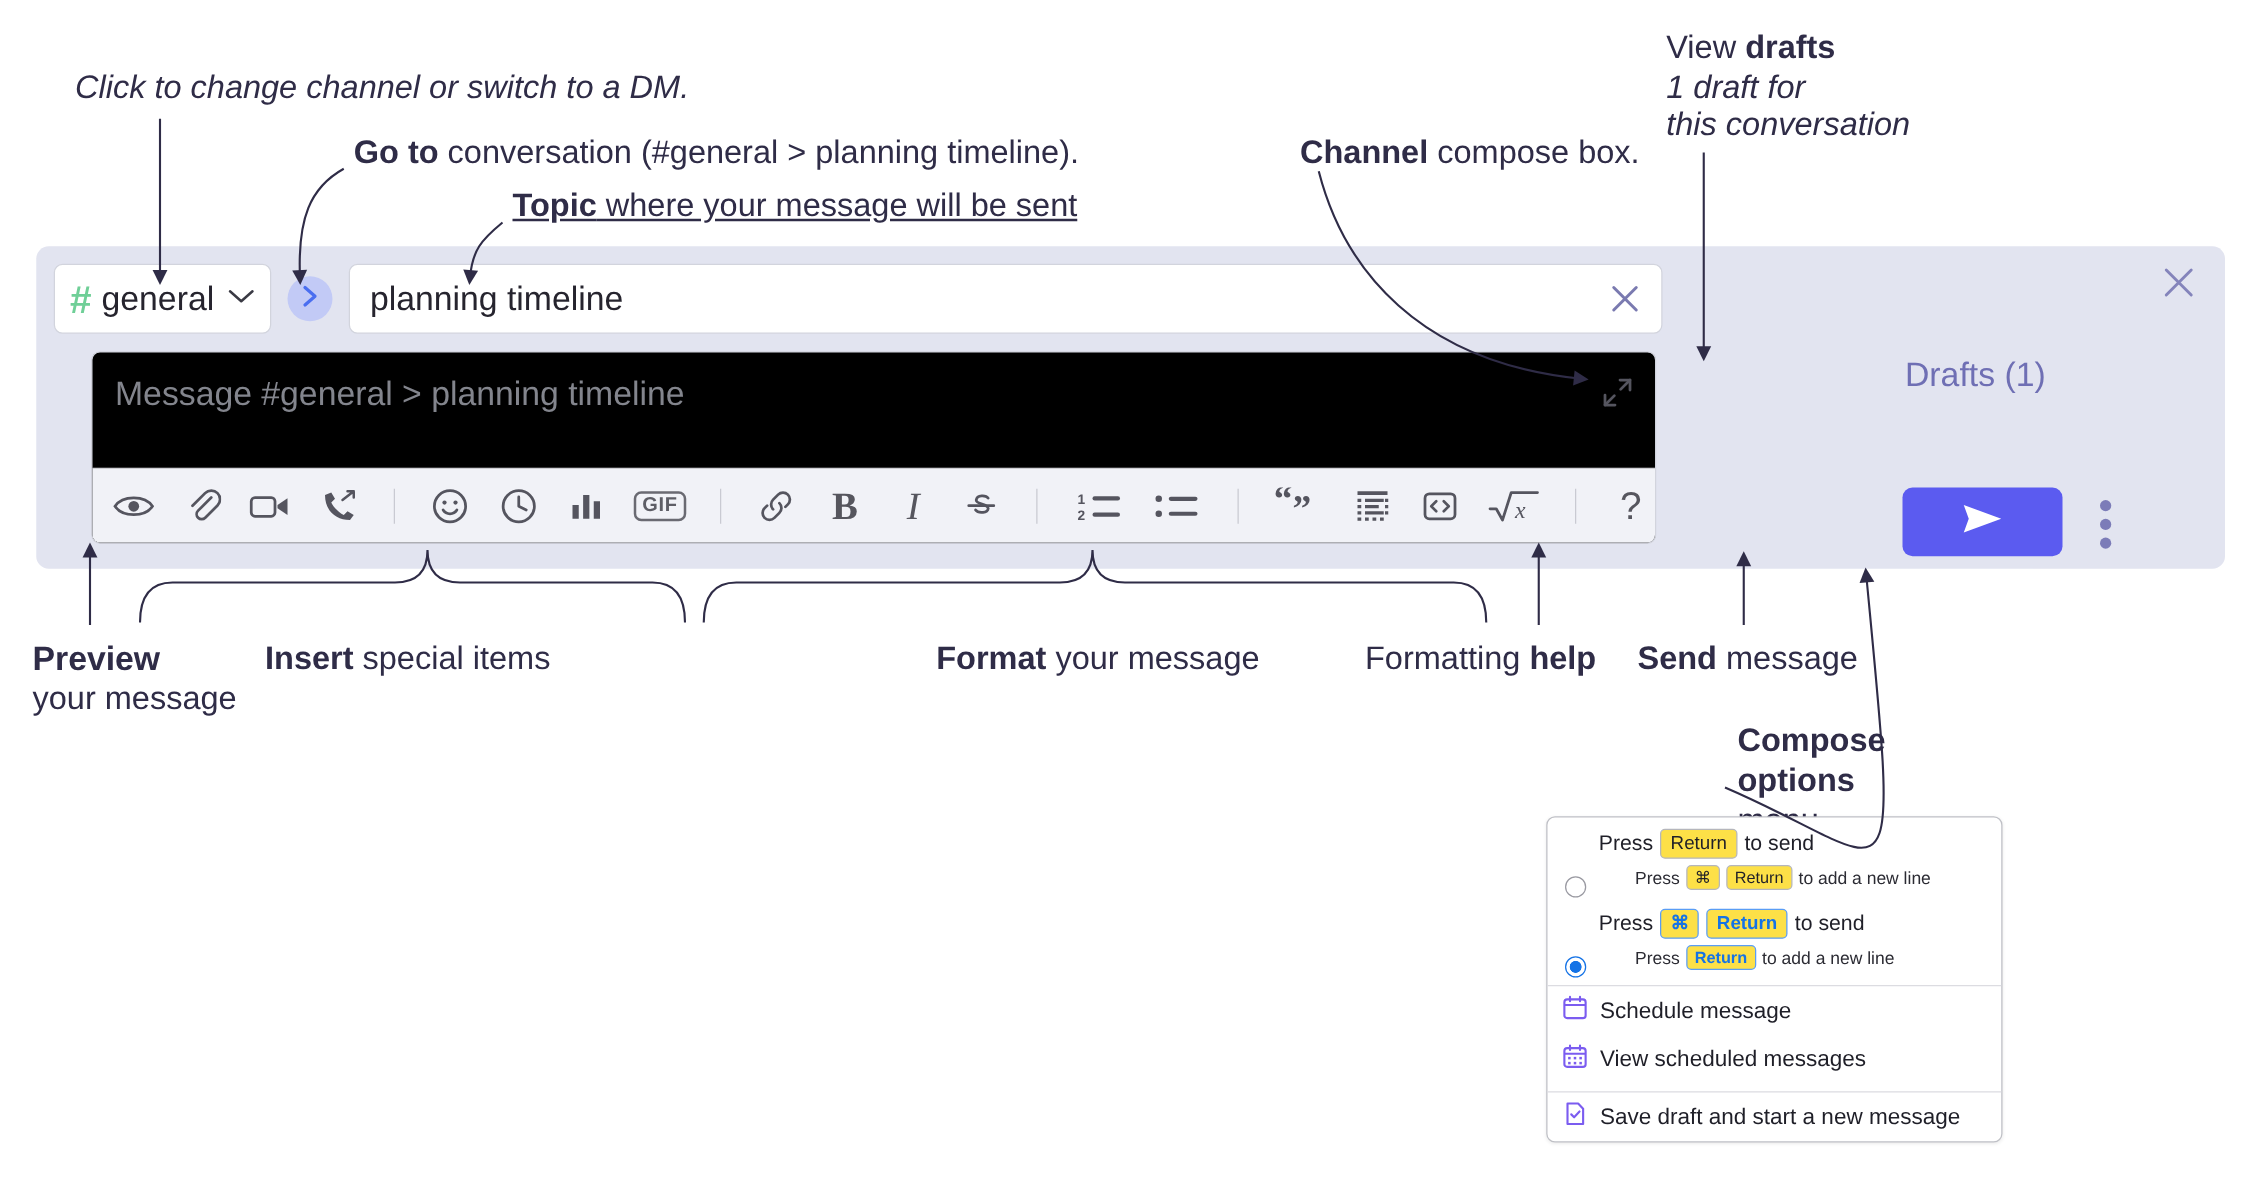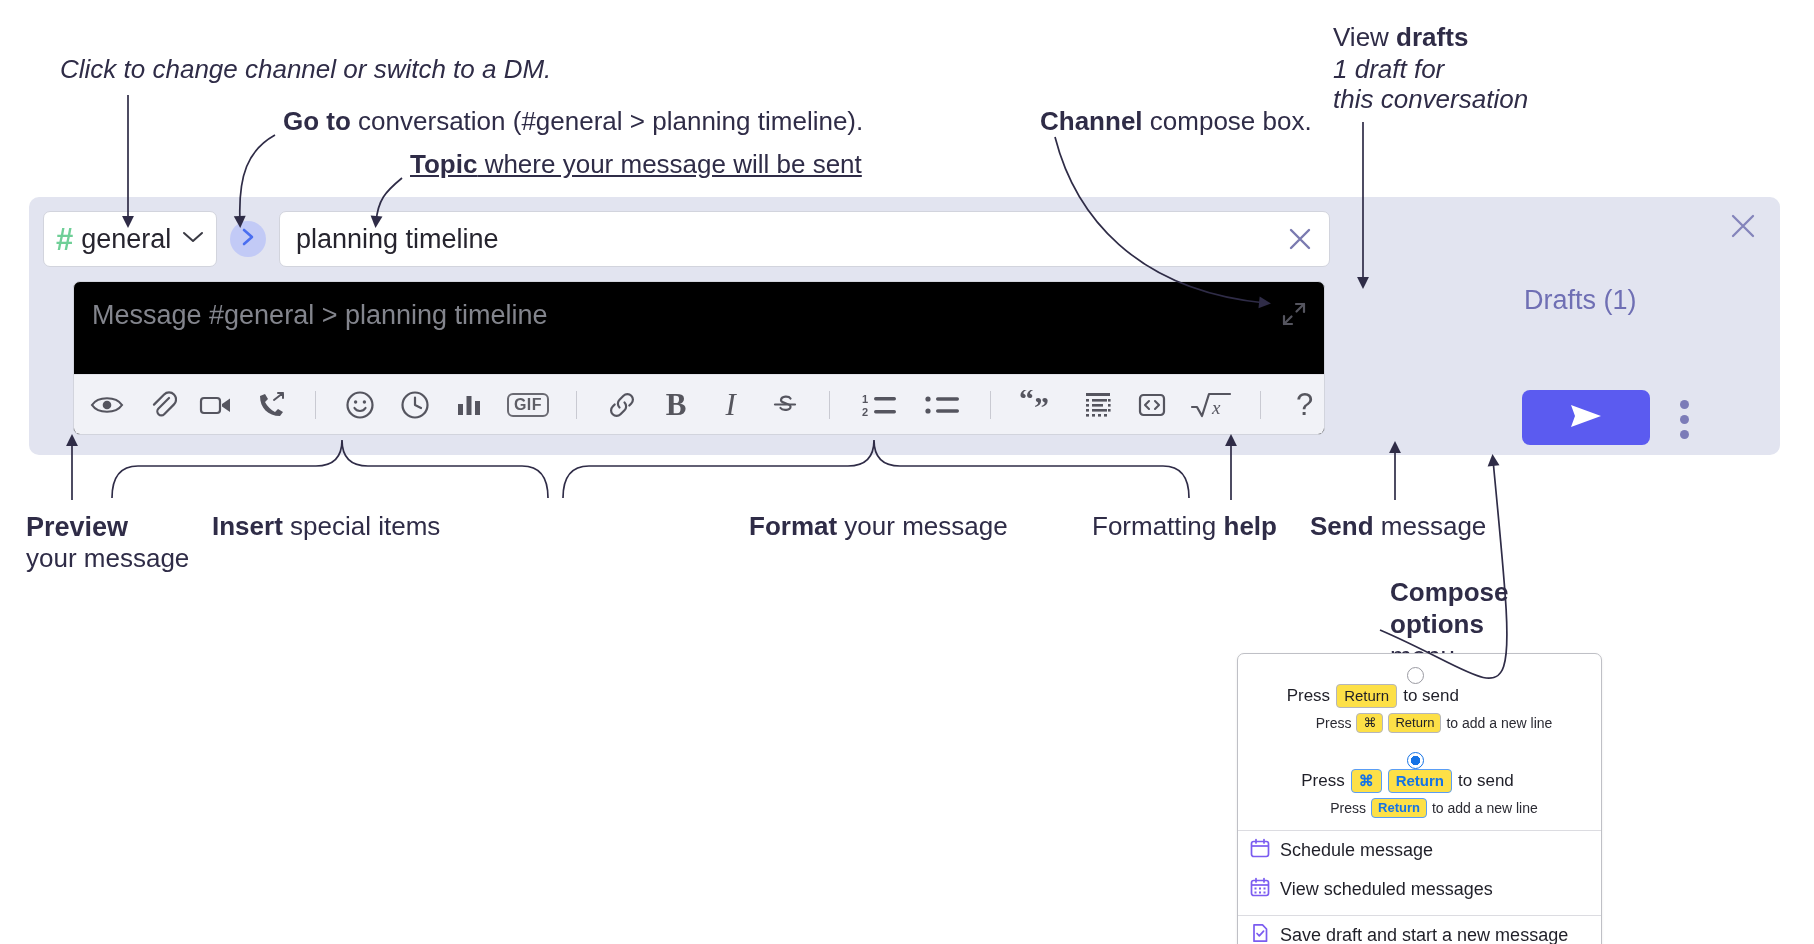--- a/index.html
+++ b/index.html
@@ -58,21 +58,21 @@
   .msgbox{
     position:absolute;left:44px;top:84px;width:1252px;height:154px;
     background:#000000;border:1px solid #d2d4dd;border-radius:7px;box-sizing:border-box;
   }
   .ph{position:absolute;left:18px;top:18px;font-size:27px;color:#83858d;}
   .expand{position:absolute;right:16px;top:18px;}
 
   .toolbar{
     position:absolute;left:0;bottom:0;width:100%;height:60px;
     background:#f1f2f7;border-top:1px solid #e2e3ea;border-radius:0 0 6px 6px;
-    display:flex;align-items:center;padding-left:14px;box-sizing:border-box;gap:16px;justify-content:flex-end;
+    display:flex;align-items:center;padding-left:14px;box-sizing:border-box;gap:16px;
   }
   .tb{width:46px;height:44px;display:flex;align-items:center;justify-content:center;color:#6a6a72;}
   .tb.wide{width:56px;}
   .sep{width:1px;height:28px;background:#c9cad2;margin:0 9px;}
   .gifbox{
     border:2px solid #6a6a72;border-radius:6px;padding:1px 5px;font-size:16px;
     font-weight:700;letter-spacing:.5px;color:#5e5e66;font-family:"Liberation Sans",sans-serif;
   }
   .bold-i{font-size:31px;font-weight:700;color:#56565e;font-family:"Liberation Serif",serif;}
   .ital-i{font-size:31px;font-style:italic;color:#56565e;font-family:"Liberation Serif",serif;}
@@ -87,21 +87,21 @@
   }
   .kebab{position:absolute;left:176px;top:203px;display:flex;flex-direction:column;gap:6px;}
   .kebab span{width:9px;height:9px;border-radius:50%;background:#7c7cb8;display:block;}
 
   
   .menu{
     position:absolute;left:1237px;top:653px;width:363px;
     background:#fff;border:1px solid #bfc0c6;border-radius:7px;
     box-shadow:0 1px 3px rgba(0,0,0,.08);
   }
-  .opt{display:flex;align-items:center;padding:9px 12px 0 12px;flex-direction:column;}
+  .opt{display:flex;align-items:flex-end;padding:9px 12px 0 12px;}
   .radio{
     width:17px;height:17px;border-radius:50%;border:1.6px solid #9a9aa2;
     margin:4px 10px 0 2px;box-sizing:border-box;flex:none;
   }
   .radio.on{border-color:#1573e6;background:
      radial-gradient(circle, #1573e6 0 4.5px, #fff 5px 100%);}
   .opt-main{font-size:17px;color:#1f1f28;display:flex;align-items:center;gap:6px;white-space:nowrap;}
   .opt-sub{font-size:14px;color:#2b2b33;display:flex;align-items:center;gap:5px;
            white-space:nowrap;margin:5px 0 6px 29px;}
   kbd{

